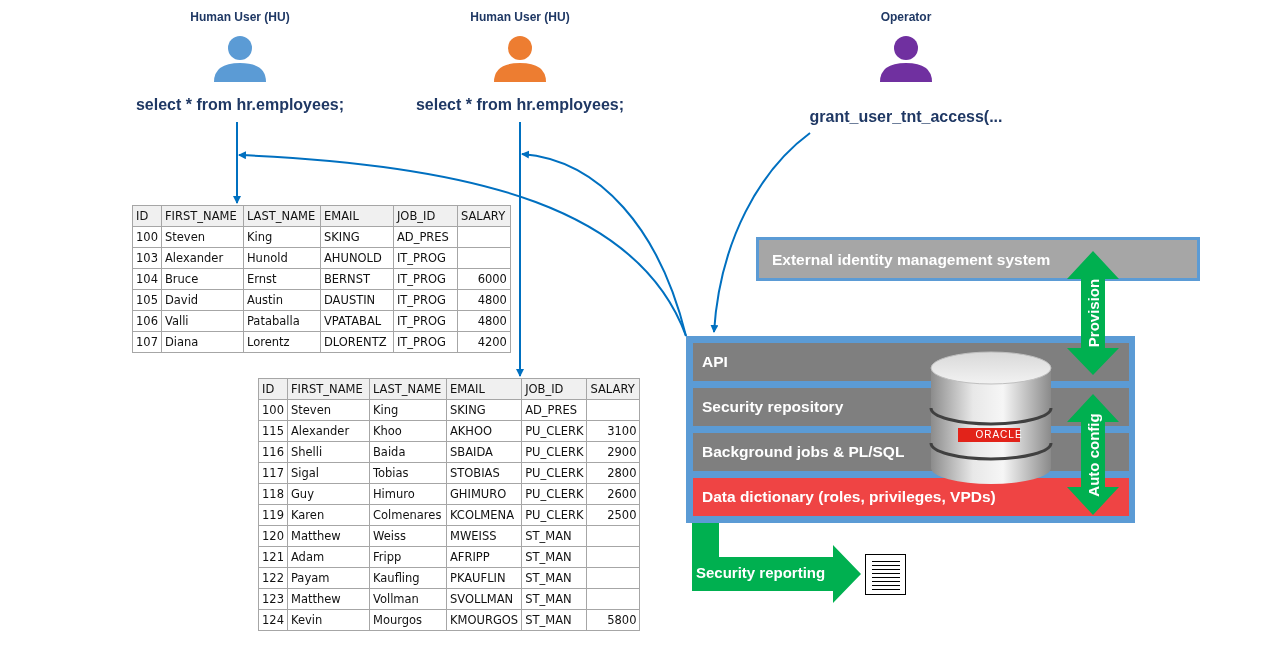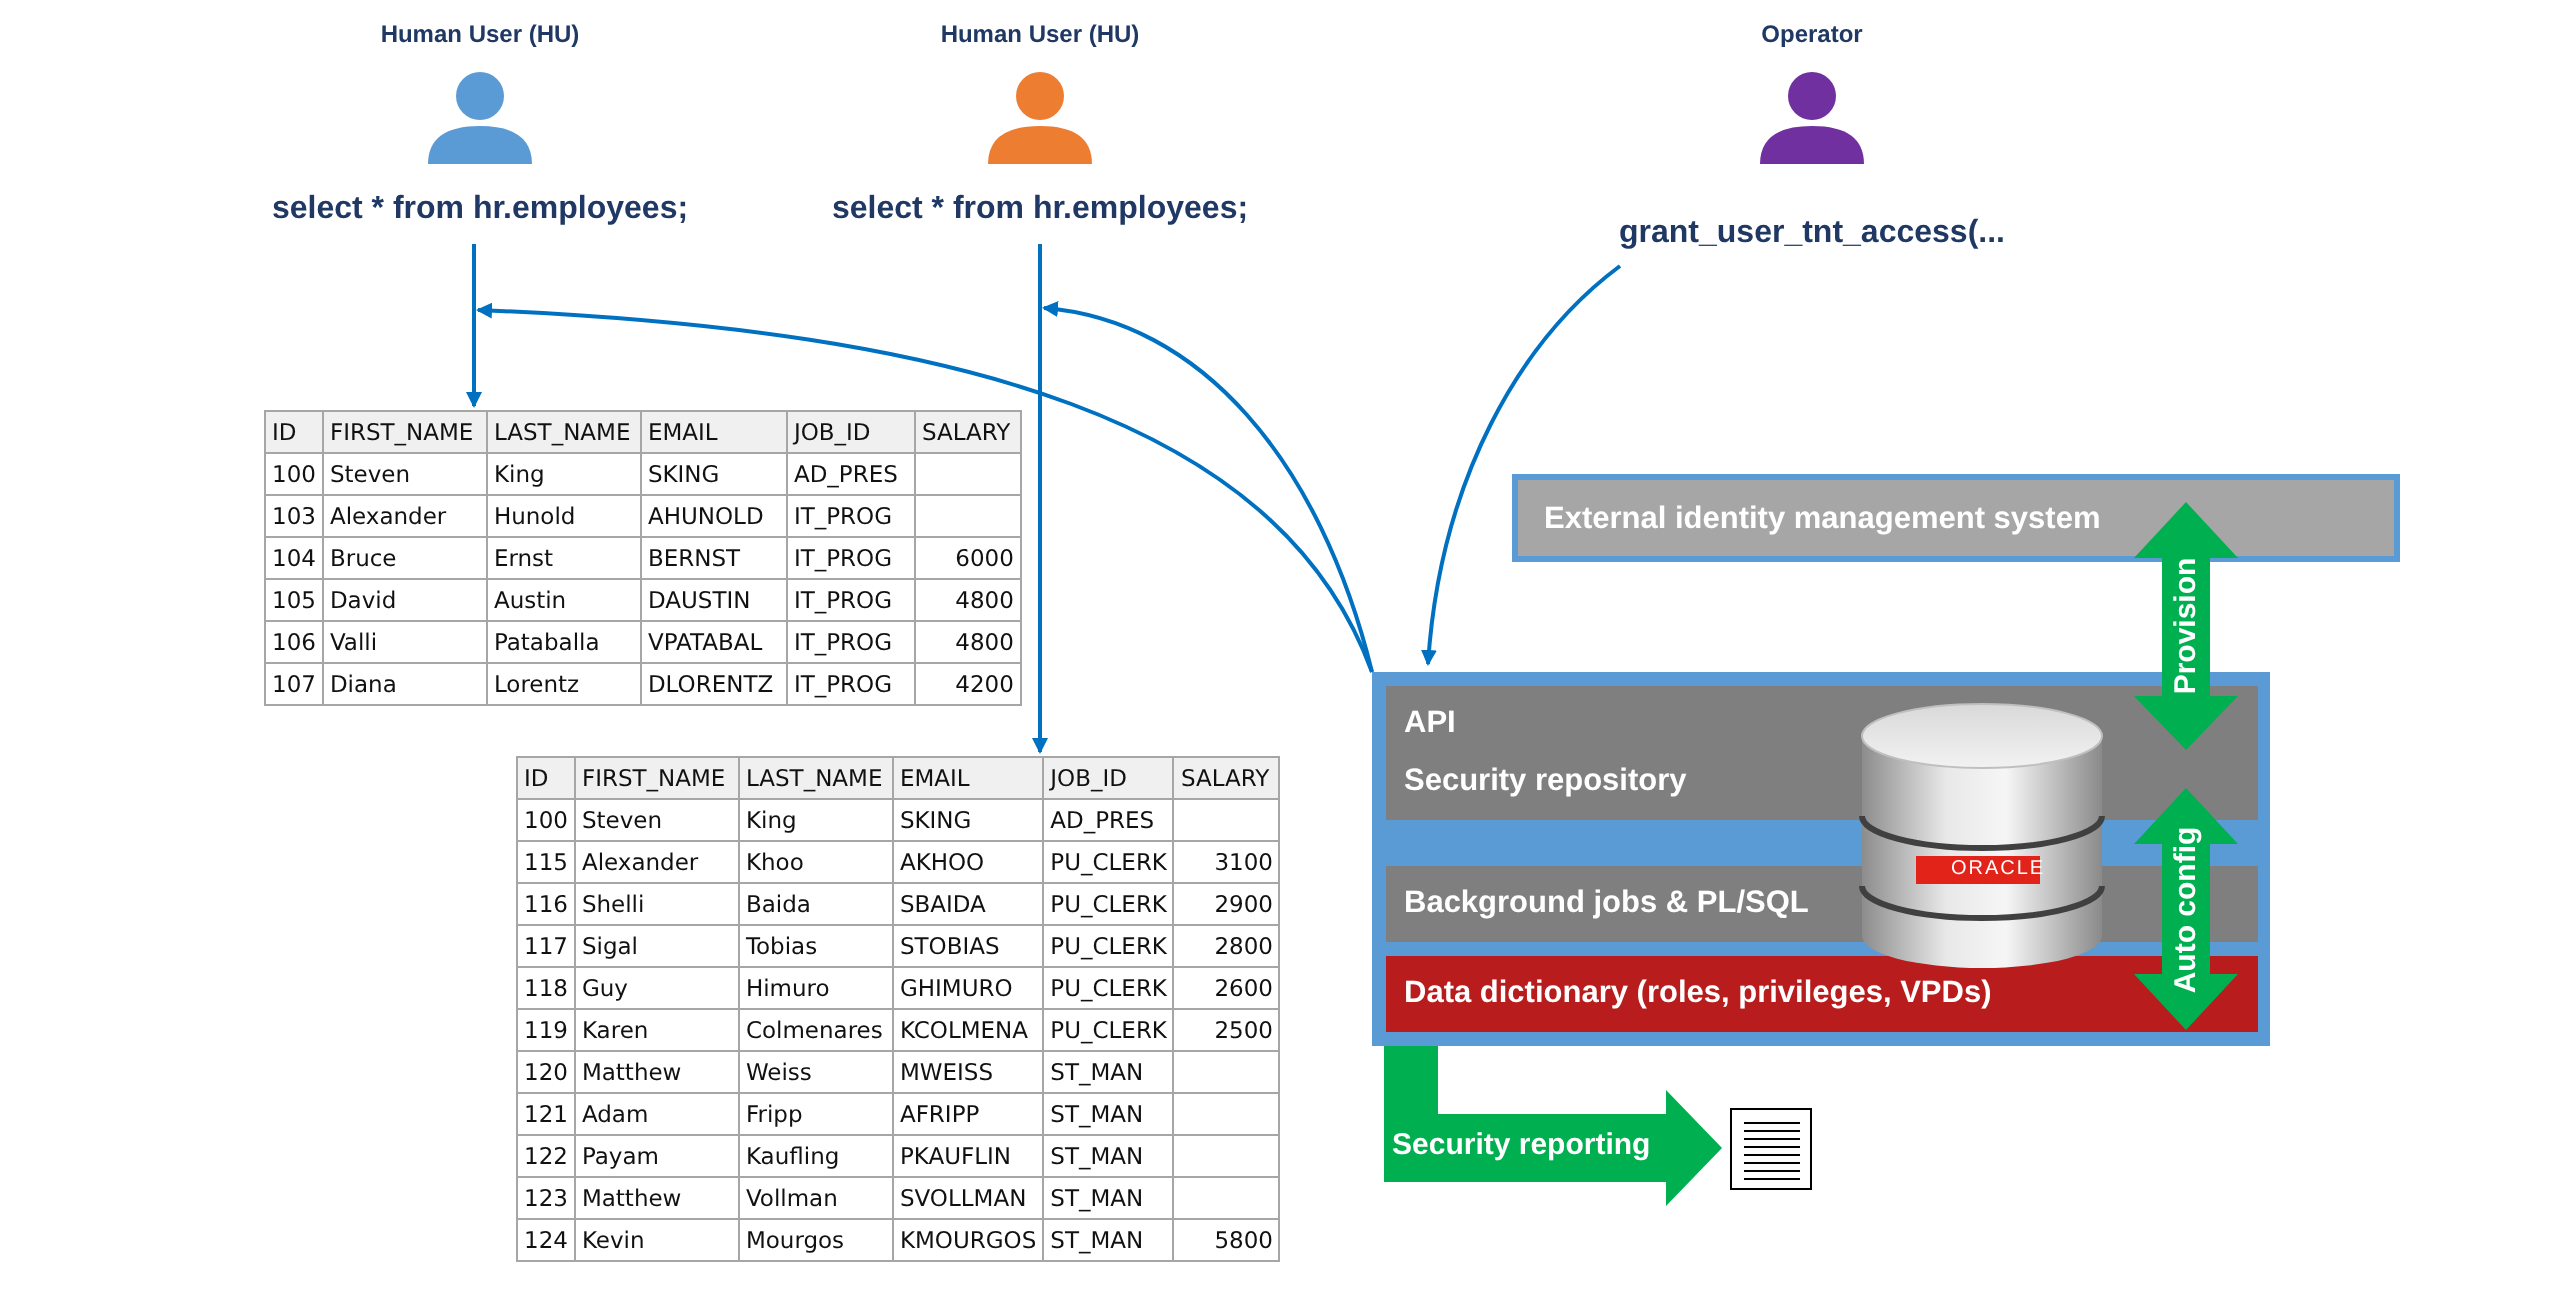--- a/index.html
+++ b/index.html
@@ -10,21 +10,21 @@
   .person{position:absolute;left:50%;transform:translateX(-50%);}
   table.emp{position:absolute;border-collapse:collapse;font-family:"DejaVu Sans",sans-serif;font-size:11.5px;color:#111;}
   table.emp th,table.emp td{border:1px solid #a6a6a6;height:20px;padding:0 3px;white-space:nowrap;font-weight:normal;text-align:left;}
   table.emp th{background:#f0f0f0;}
   table.emp td.num{text-align:right;}
   .c0{width:19px}.c1{width:75px}.c2{width:70px}.c3{width:66px}.c4{width:57px}.c5{width:46px}
   .ext{position:absolute;left:756px;top:237px;width:444px;height:44px;background:#a6a6a6;border:3px solid #5b9bd5;box-sizing:border-box;}
   .ext span{position:absolute;left:13px;top:11px;color:#fff;font-weight:bold;font-size:15.5px;white-space:nowrap;}
   .dbbox{position:absolute;left:686px;top:336px;width:449px;height:187px;background:#5b9bd5;}
   .layer{position:absolute;left:7px;width:436px;background:#7f7f7f;color:#fff;font-weight:bold;font-size:15.5px;box-sizing:border-box;padding-left:9px;display:flex;align-items:center;}
-  .layer.dark{background:#b91c1c;}
+  .layer.dark{background:#ef4444;}
   .report-doc{position:absolute;left:865px;top:554px;width:41px;height:41px;border:1px solid #000;background:#fff;box-sizing:border-box;}
   .report-doc i{position:absolute;left:6px;width:28px;height:1px;background:#000;}
   .green-label{position:absolute;color:#fff;font-weight:bold;font-size:15px;white-space:nowrap;}
   svg.overlay{position:absolute;left:0;top:0;}
 </style>
 </head>
 <body>
 
 <div class="actor" style="left:120px;top:10px;width:240px;height:110px;">
   <div class="title">Human User (HU)</div>
@@ -218,21 +218,21 @@
       </tr>
     </tbody>
 </table>
 
 <div class="ext">
   <span>External identity management system</span>
 </div>
 
 <div class="dbbox">
   <div class="layer" style="top:7px;height:38px;">API</div>
-  <div class="layer" style="top:36px;height:38px;">Security repository</div>
+  <div class="layer" style="top:52px;height:38px;">Security repository</div>
   <div class="layer" style="top:97px;height:38px;">Background jobs &amp; PL/SQL</div>
   <div class="layer dark" style="top:142px;height:38px;">Data dictionary (roles, privileges, VPDs)</div>
 </div>
 
 <svg class="overlay" width="1280" height="657" viewBox="0 0 1280 657">
   <defs>
     <marker id="ah" markerWidth="8" markerHeight="8" refX="7" refY="4" orient="auto" markerUnits="userSpaceOnUse">
       <path d="M0 0 L8 4 L0 8 Z" fill="#0070c0"></path>
     </marker>
     <linearGradient id="cyl" x1="0" x2="1" y1="0" y2="0">

